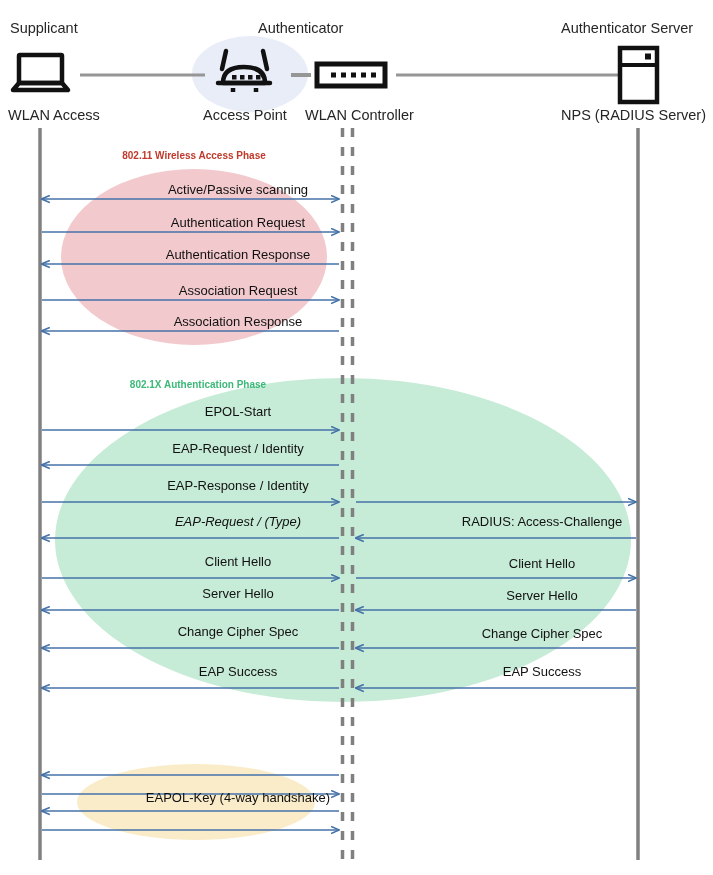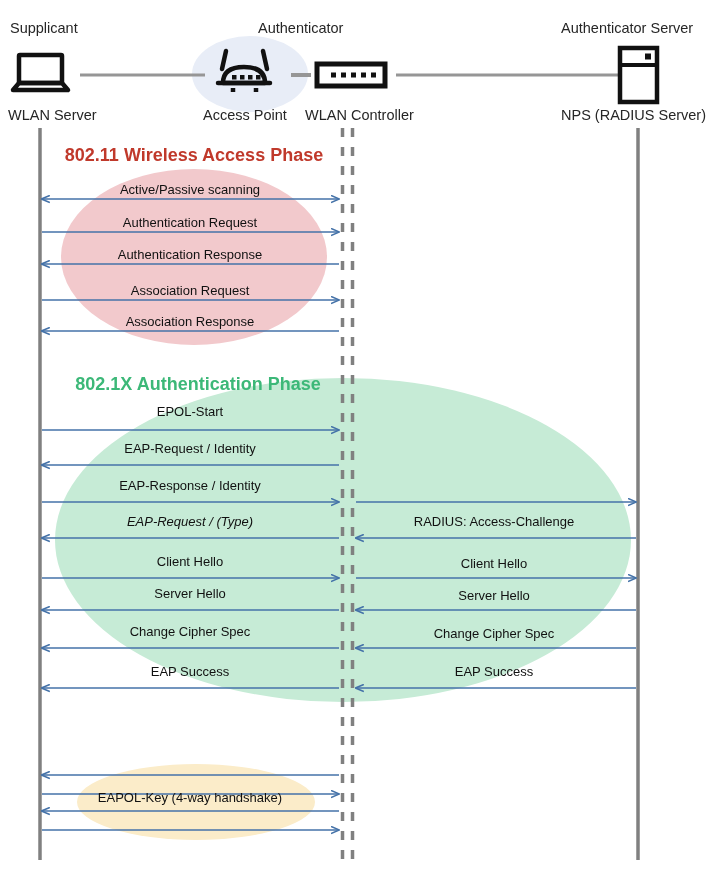--- a/index.html
+++ b/index.html
@@ -12,26 +12,27 @@
   #stage{position:absolute;left:0;top:0;width:713px;height:875px;}
   #stage svg{position:absolute;left:0;top:0;}
   .hdr-title{
     position:absolute;font-size:14.5px;color:#262626;white-space:nowrap;
     letter-spacing:0px;
   }
   .hdr-sub{
     position:absolute;font-size:14.5px;color:#262626;white-space:nowrap;
   }
   .phase-label{
-    position:absolute;font-size:18px;font-weight:600;white-space:nowrap;
+    position:absolute;font-size:10px;font-weight:600;white-space:nowrap;
     text-align:center;line-height:19px;
   }
   .msg{
     position:absolute;font-size:13px;color:#111111;white-space:nowrap;
     text-align:center;
+    padding-left:48px;
   }
 </style>
 </head>
 <body>
 
 <div id="stage">
 
   <svg width="713" height="875" viewBox="0 0 713 875">
     <defs>
       <marker id="arrR" markerWidth="9" markerHeight="9" refX="8" refY="4.2" orient="auto" markerUnits="userSpaceOnUse">
@@ -122,21 +123,21 @@
       <line x1="356" y1="610" x2="636" y2="610" marker-start="url(#arrL)"></line>
       <line x1="356" y1="648" x2="636" y2="648" marker-start="url(#arrL)"></line>
       <line x1="356" y1="688" x2="636" y2="688" marker-start="url(#arrL)"></line>
     </g>
   </svg>
 
   <div class="hdr-title" style="left:10px;top:20px;">Supplicant</div>
   <div class="hdr-title" style="left:258px;top:20px;">Authenticator</div>
   <div class="hdr-title" style="left:561px;top:20px;">Authenticator Server</div>
 
-  <div class="hdr-sub" style="left:8px;top:107px;">WLAN Server</div>
+  <div class="hdr-sub" style="left:8px;top:107px;">WLAN Access</div>
   <div class="hdr-sub" style="left:203px;top:107px;">Access Point</div>
   <div class="hdr-sub" style="left:305px;top:107px;">WLAN Controller</div>
   <div class="hdr-sub" style="left:561px;top:107px;">NPS (RADIUS Server)</div>
 
   <div class="phase-label" style="left:44px;top:146px;width:300px;color:#c0392b;">802.11 Wireless Access Phase</div>
   <div class="phase-label" style="left:48px;top:375px;width:300px;color:#3cb878;">802.1X Authentication Phase</div>
   <div style="position:absolute;left:46px;top:721px;width:300px;text-align:center;">
   </div>
 
   <div class="msg" style="left:40px;top:182px;width:300px;">Active/Passive scanning</div>

